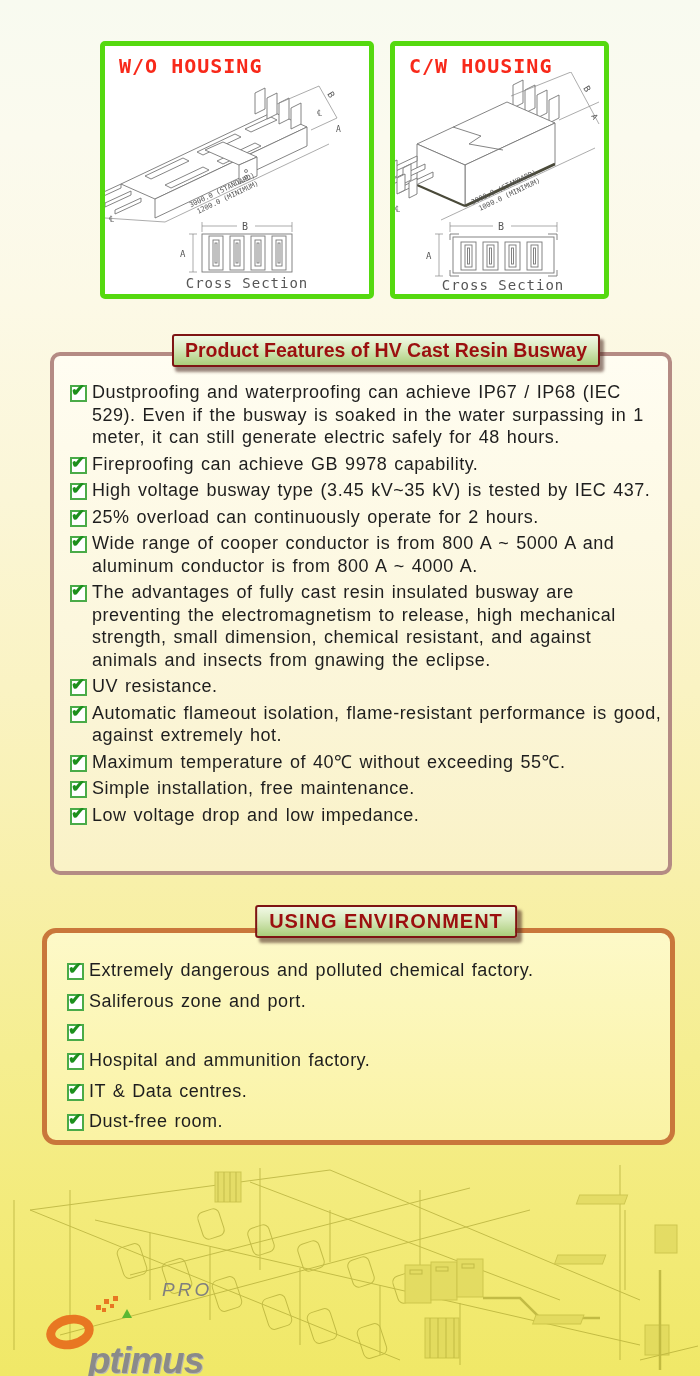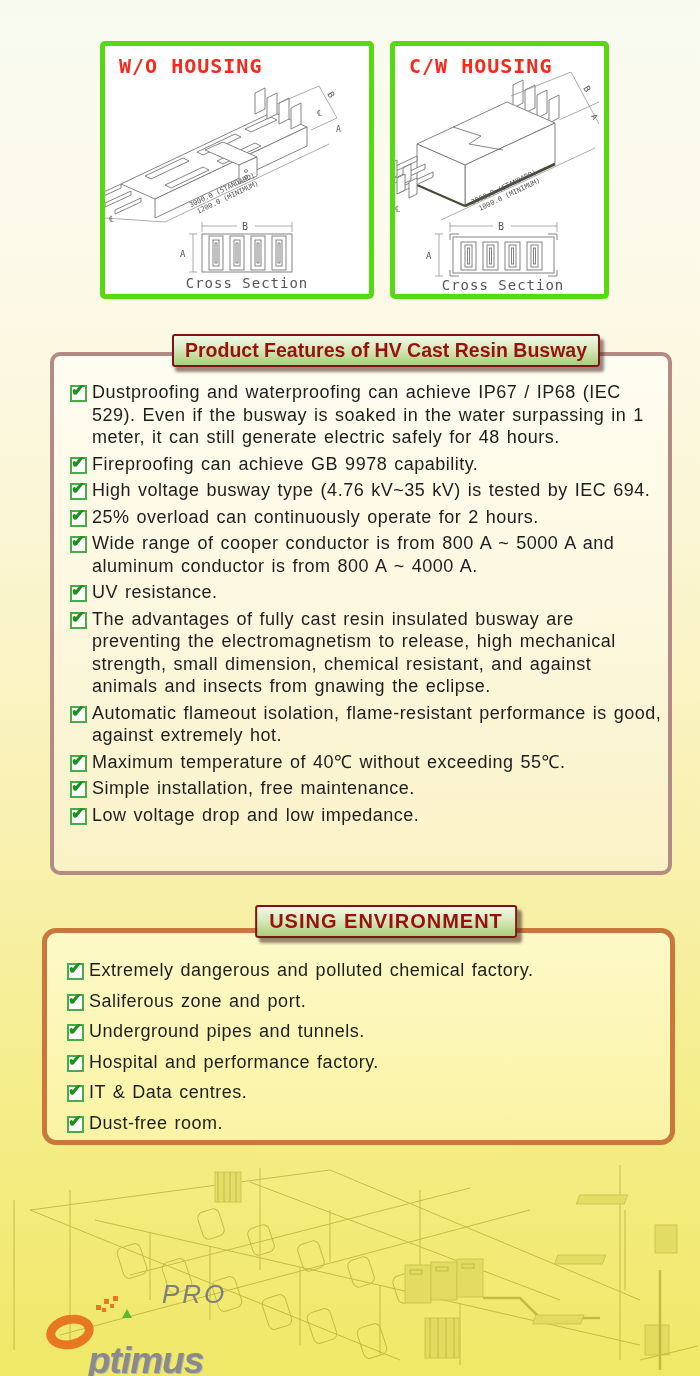--- a/index.html
+++ b/index.html
@@ -82,21 +82,21 @@
     position:absolute; left:0; top:22px; width:30px; height:16px;
     border:9px solid #e87722; border-radius:50%; transform:rotate(-12deg);
   }
   .logo .brand{
     position:absolute; left:42px; top:6px;
     font-size:37px; font-weight:bold; font-style:italic; color:#8a8a8a;
     letter-spacing:-1px; text-shadow:1px 1px 0 #b5b5b5;margin-top:41px;
   }
   .logo .pro{
     position:absolute; left:116px; top:-14px;
-    font-size:26px; font-style:italic; color:#7f7f7f; letter-spacing:3px;
+    font-size:19px; font-style:italic; color:#7f7f7f; letter-spacing:3px;
   }
   .logo .dot{ position:absolute; width:5px; height:5px; background:#e87722; }
   .logo .tri{
     position:absolute; left:76px; top:16px; width:0; height:0;
     border-left:5px solid transparent; border-right:5px solid transparent;
     border-bottom:9px solid #5cb832;
   }
 </style>
 </head>
 <body>
@@ -292,37 +292,37 @@
       <li>
           <span class="check"></span>
           <span class="txt">Dustproofing and waterproofing can achieve IP67 / IP68 (IEC 529). Even if the busway is soaked in the water surpassing in 1 meter, it can still generate electric safely for 48 hours.</span>
         </li>
       <li>
           <span class="check"></span>
           <span class="txt">Fireproofing can achieve GB 9978 capability.</span>
         </li>
       <li>
           <span class="check"></span>
-          <span class="txt">High voltage busway type (4.76 kV~35 kV) is tested by IEC 694.</span>
+          <span class="txt">High voltage busway type (3.45 kV~35 kV) is tested by IEC 437.</span>
         </li>
       <li>
           <span class="check"></span>
           <span class="txt">25% overload can continuously operate for 2 hours.</span>
         </li>
       <li>
           <span class="check"></span>
           <span class="txt">Wide range of cooper conductor is from 800 A ~ 5000 A and aluminum conductor is from 800 A ~ 4000 A.</span>
         </li>
       <li>
           <span class="check"></span>
+          <span class="txt">The advantages of fully cast resin insulated busway are preventing the electromagnetism to release, high mechanical strength, small dimension, chemical resistant, and against animals and insects from gnawing the eclipse.</span>
+        </li>
+      <li>
+          <span class="check"></span>
           <span class="txt">UV resistance.</span>
-        </li>
-      <li>
-          <span class="check"></span>
-          <span class="txt">The advantages of fully cast resin insulated busway are preventing the electromagnetism to release, high mechanical strength, small dimension, chemical resistant, and against animals and insects from gnawing the eclipse.</span>
         </li>
       <li>
           <span class="check"></span>
           <span class="txt">Automatic flameout isolation, flame-resistant performance is good, against extremely hot.</span>
         </li>
       <li>
           <span class="check"></span>
           <span class="txt">Maximum temperature of 40℃ without exceeding 55℃.</span>
         </li>
       <li>
@@ -342,25 +342,24 @@
       <li>
           <span class="check"></span>
           <span class="txt">Extremely dangerous and polluted chemical factory.</span>
         </li>
       <li>
           <span class="check"></span>
           <span class="txt">Saliferous zone and port.</span>
         </li>
       <li>
           <span class="check"></span>
-          <span class="txt">Underground pipes and tunnels.</span>
-        </li>
-      <li>
-          <span class="check"></span>
-          <span class="txt">Hospital and performance factory.</span>
+        </li>
+      <li>
+          <span class="check"></span>
+          <span class="txt">Hospital and ammunition factory.</span>
         </li>
       <li>
           <span class="check"></span>
           <span class="txt">IT &amp; Data centres.</span>
         </li>
       <li>
           <span class="check"></span>
           <span class="txt">Dust-free room.</span>
         </li>
     </ul>

